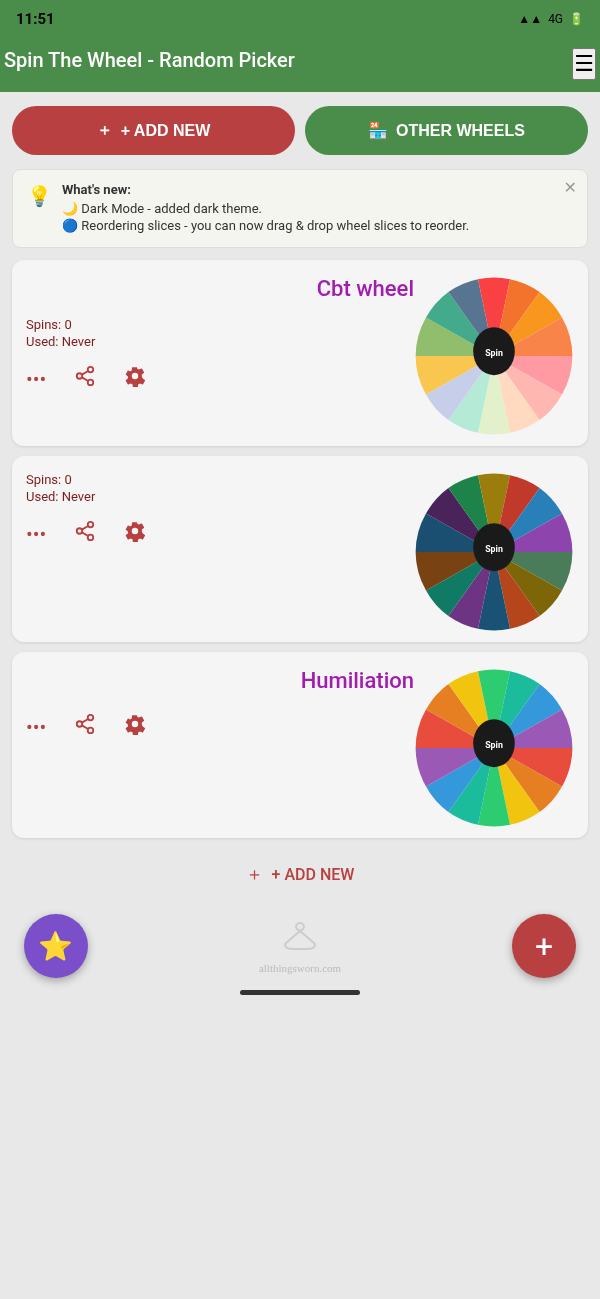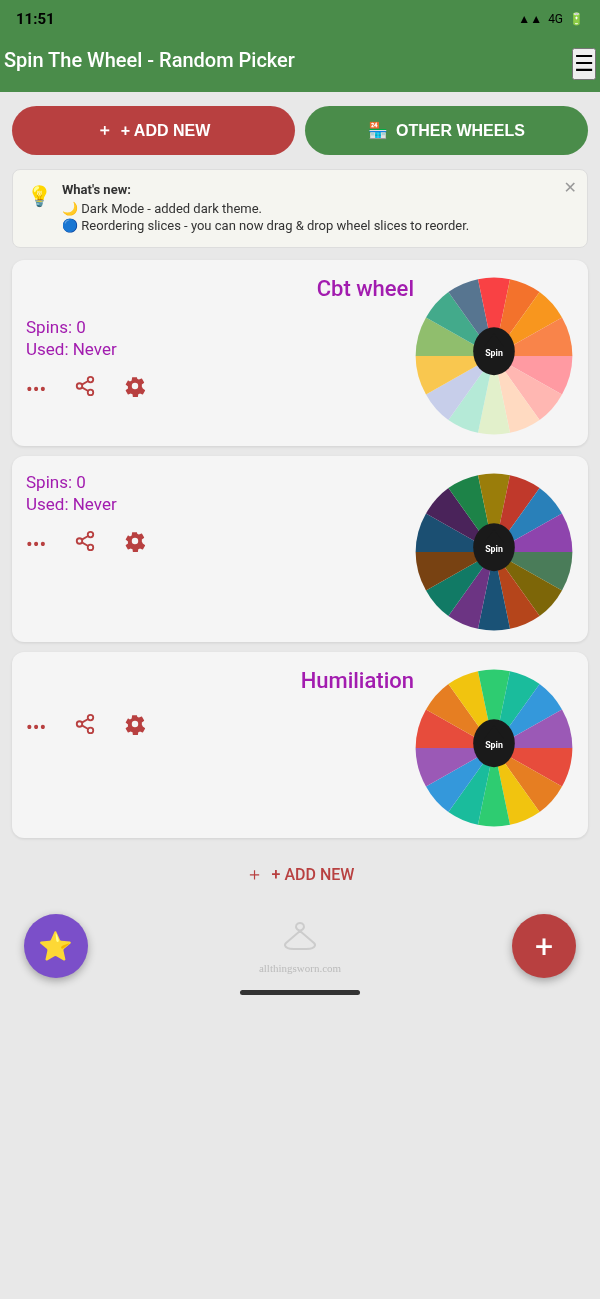--- a/index.html
+++ b/index.html
@@ -121,21 +121,21 @@
       box-shadow: 0 1px 3px rgba(0,0,0,0.1);
       min-height: 160px;
     }
     .wheel-card-inner {
       display: flex;
       justify-content: space-between;
       align-items: flex-start;
     }
     .wheel-info { flex: 1; }
     .wheel-name { font-size: 22px; font-weight: 500; color: #a21caf; margin-bottom: 16px; text-align: right; }
-    .wheel-stats { font-size: 17px; color: #a21caf; margin-bottom: 12px; }
+    .wheel-stats { font-size: 13px; color: #7f1d1d; margin-bottom: 12px; }
     .wheel-stats div { margin-bottom: 2px; }
     .wheel-actions {
       display: flex;
       gap: 28px;
       align-items: center;
       padding-top: 4px;
     }
     .action-icon { font-size: 20px; color: #b84040; cursor: pointer; }
 
     

